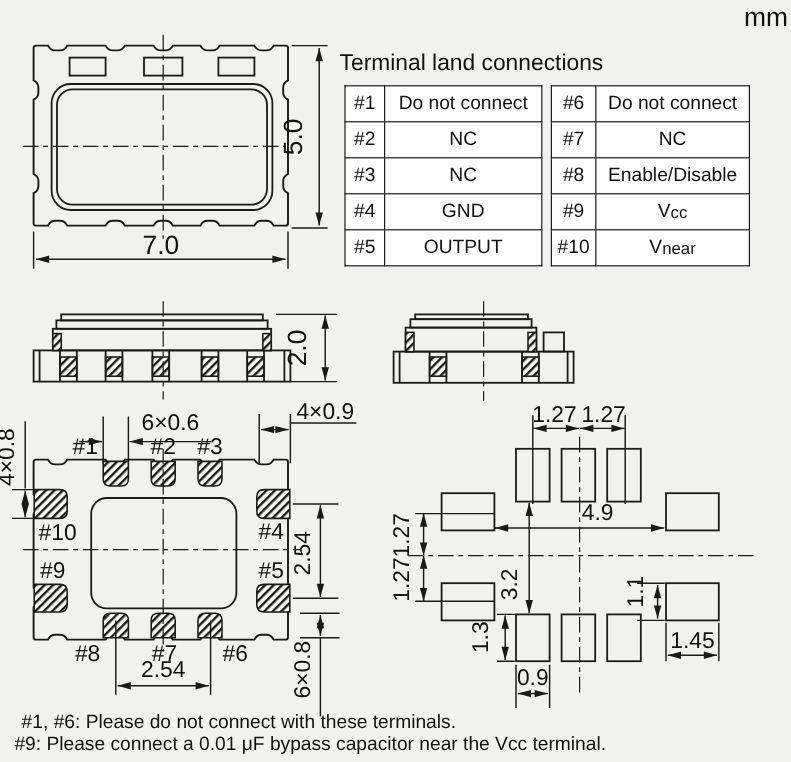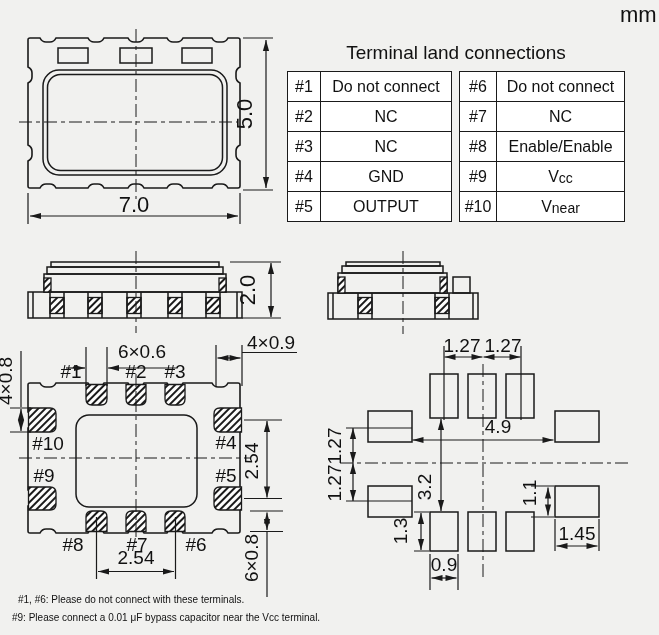--- a/index.html
+++ b/index.html
@@ -15,33 +15,33 @@
   .ol{fill:#f1f1ef;stroke:#1a1a1a;stroke-width:1.6}
   .pw{fill:#f1f1ef;stroke:#1a1a1a;stroke-width:1.5}
   .h{stroke:#1a1a1a;stroke-width:1.3}
   .cl{fill:none;stroke:#1a1a1a;stroke-width:1;stroke-dasharray:13 4 4 4}
   .dl{fill:none;stroke:#1a1a1a;stroke-width:1.2}
   .dt{font-size:19px;fill:#111}
   .db{font-size:22px;fill:#111}
   .mid{text-anchor:middle}
   
   .unit{left:620px;top:2px;font-size:22px}
-  .ttl{left:283px;top:42px;width:346px;text-align:center;font-size:19px}
+  .ttl{left:283px;top:42px;width:346px;font-size:19px}
   
   .tlc{position:absolute;border-collapse:collapse;background:#fff;table-layout:fixed}
   .tlc td{border:1.6px solid #1a1a1a;text-align:center;vertical-align:middle;
           font-size:16px;padding:0 2px;height:29px;white-space:nowrap;background:#fff}
   .tlc td.pin{padding:0}
   #tleft{left:287px;top:71px;width:165px}
   #tright{left:459px;top:71px;width:166px}
   #tleft td.pin{width:32px}
   #tright td.pin{width:36px}
   .sub{font-size:14px;vertical-align:-1px}
   
-  .note{font-size:10px;white-space:nowrap}
+  .note{font-size:16px;white-space:nowrap}
   .n1{left:18px;top:594px}
   .n2{left:12px;top:612px}
 </style>
 </head>
 <body>
 
 <svg id="cv" width="659" height="635" viewBox="0 0 659 635">
   <defs>
     <marker id="ah" viewBox="0 0 12 8" refX="11.5" refY="4" markerWidth="12" markerHeight="8" markerUnits="userSpaceOnUse" orient="auto-start-reverse">
       <path d="M0.5,0.9 L11.5,4 L0.5,7.1 z" fill="#1a1a1a"></path>
@@ -259,21 +259,21 @@
       <tr>
     <td class="pin">#6</td>
     <td><span>Do not connect</span><span class="sub"></span></td>
   </tr>
   <tr>
     <td class="pin">#7</td>
     <td><span>NC</span><span class="sub"></span></td>
   </tr>
   <tr>
     <td class="pin">#8</td>
-    <td><span>Enable/Enable</span><span class="sub"></span></td>
+    <td><span>Enable/Disable</span><span class="sub"></span></td>
   </tr>
   <tr>
     <td class="pin">#9</td>
     <td><span>V</span><span class="sub">cc</span></td>
   </tr>
   <tr>
     <td class="pin">#10</td>
     <td><span>V</span><span class="sub">near</span></td>
   </tr>
 </tbody>

